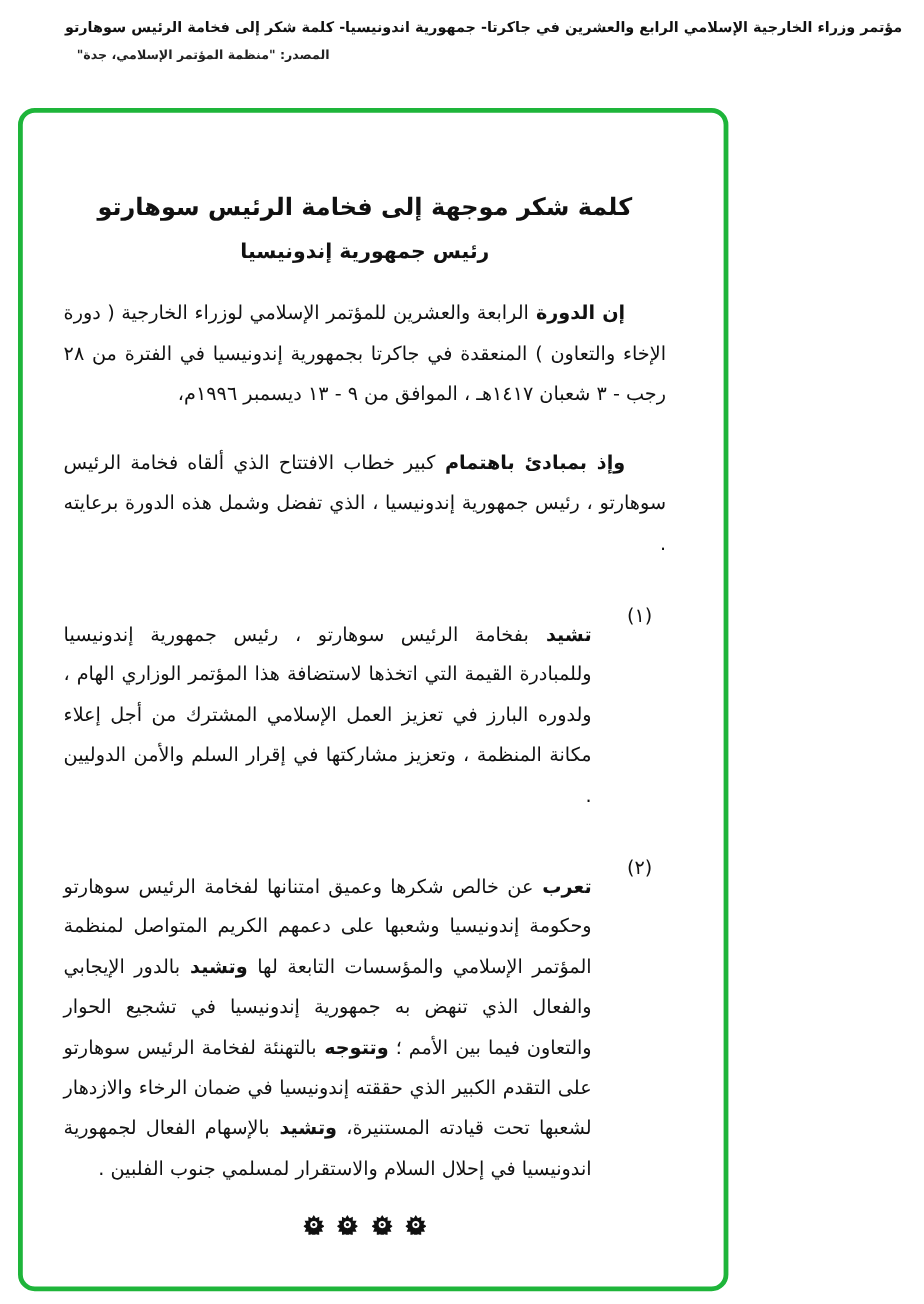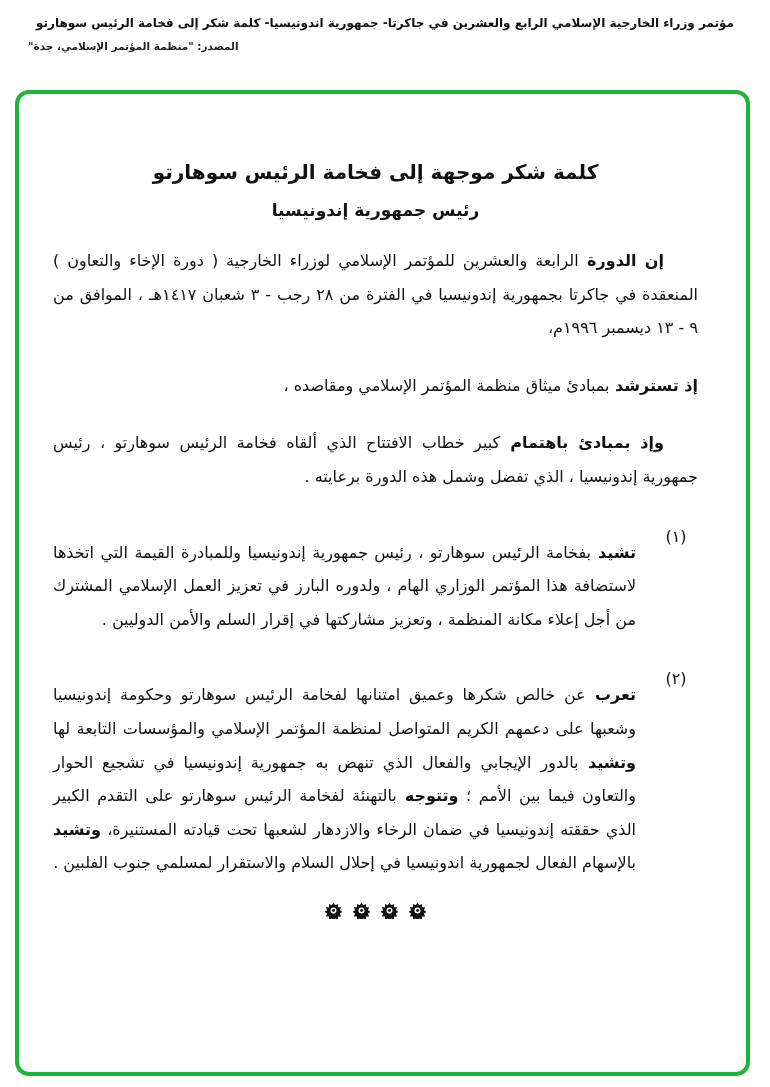--- a/index.html
+++ b/index.html
@@ -8,42 +8,42 @@
   body {
     width: 770px;
     height: 1087px;
     background: #ffffff;
     direction: rtl;
     font-family: "DejaVu Sans", sans-serif;
     color: #111;
     overflow: hidden;
     position: relative;
   }
-  .top-header { padding-top: 16px; }
+  .top-header { padding-top: 16px; padding-left: 36px; }
   .h1 {
     text-align: center;
     font-weight: bold;
     font-size: 12px;
     padding: 0 14px;
     letter-spacing: 0;
   }
   .h2 {
     direction: rtl;
     text-align: left;
     padding-left: 28px;
     font-weight: bold;
     font-size: 10.5px;
     margin-top: 10px;
     color: #222;
   }
   .frame {
     position: absolute;
     left: 15px;
     top: 90px;
-    width: 735px;
+    width: 592px;
     height: 986px;
     border: 4px solid var(--accent);
     border-radius: 14px;
     background: #ffffff;
   }
   .content {
     padding: 66px 48px 0 34px;
   }
   .doc-title {
     text-align: center;
@@ -100,21 +100,20 @@
     <div class="h2">المصدر: "منظمة المؤتمر الإسلامي، جدة"</div>
   </div>
 
   <div class="frame">
     <div class="content">
 
       <div class="doc-title">كلمة شكر موجهة إلى فخامة الرئيس سوهارتو</div>
       <div class="doc-subtitle">رئيس جمهورية إندونيسيا</div>
 
       <p class="para indent"><span class="b">إن الدورة </span><span>الرابعة والعشرين للمؤتمر الإسلامي لوزراء الخارجية ( دورة الإخاء والتعاون ) المنعقدة في جاكرتا بجمهورية إندونيسيا في الفترة من ٢٨ رجب - ٣ شعبان ١٤١٧هـ ، الموافق من ٩ - ١٣ ديسمبر ١٩٩٦م،</span></p>
-      <p class="para"><span class="b">إذ تسترشد </span><span>بمبادئ ميثاق منظمة المؤتمر الإسلامي ومقاصده ،</span></p>
       <p class="para indent"><span class="b">وإذ بمبادئ باهتمام </span><span>كبير خطاب الافتتاح الذي ألقاه فخامة الرئيس سوهارتو ، رئيس جمهورية إندونيسيا ، الذي تفضل وشمل هذه الدورة برعايته .</span></p>
 
       <div class="item">
         <div class="num">(١)</div>
         <p class="para"><span class="b">تشيد </span><span>بفخامة الرئيس سوهارتو ، رئيس جمهورية إندونيسيا وللمبادرة القيمة التي اتخذها لاستضافة هذا المؤتمر الوزاري الهام ، ولدوره البارز في تعزيز العمل الإسلامي المشترك من أجل إعلاء مكانة المنظمة ، وتعزيز مشاركتها في إقرار السلم والأمن الدوليين .</span></p>
       </div>
 
       <div class="item">
         <div class="num">(٢)</div>
         <p class="para"><span class="b">تعرب </span><span>عن خالص شكرها وعميق امتنانها لفخامة الرئيس سوهارتو وحكومة إندونيسيا وشعبها على دعمهم الكريم المتواصل لمنظمة المؤتمر الإسلامي والمؤسسات التابعة لها </span><span class="b">وتشيد </span><span>بالدور الإيجابي والفعال الذي تنهض به جمهورية إندونيسيا في تشجيع الحوار والتعاون فيما بين الأمم ؛ </span><span class="b">وتتوجه </span><span>بالتهنئة لفخامة الرئيس سوهارتو على التقدم الكبير الذي حققته إندونيسيا في ضمان الرخاء والازدهار لشعبها تحت قيادته المستنيرة، </span><span class="b">وتشيد </span><span>بالإسهام الفعال لجمهورية اندونيسيا في إحلال السلام والاستقرار لمسلمي جنوب الفلبين .</span></p>

